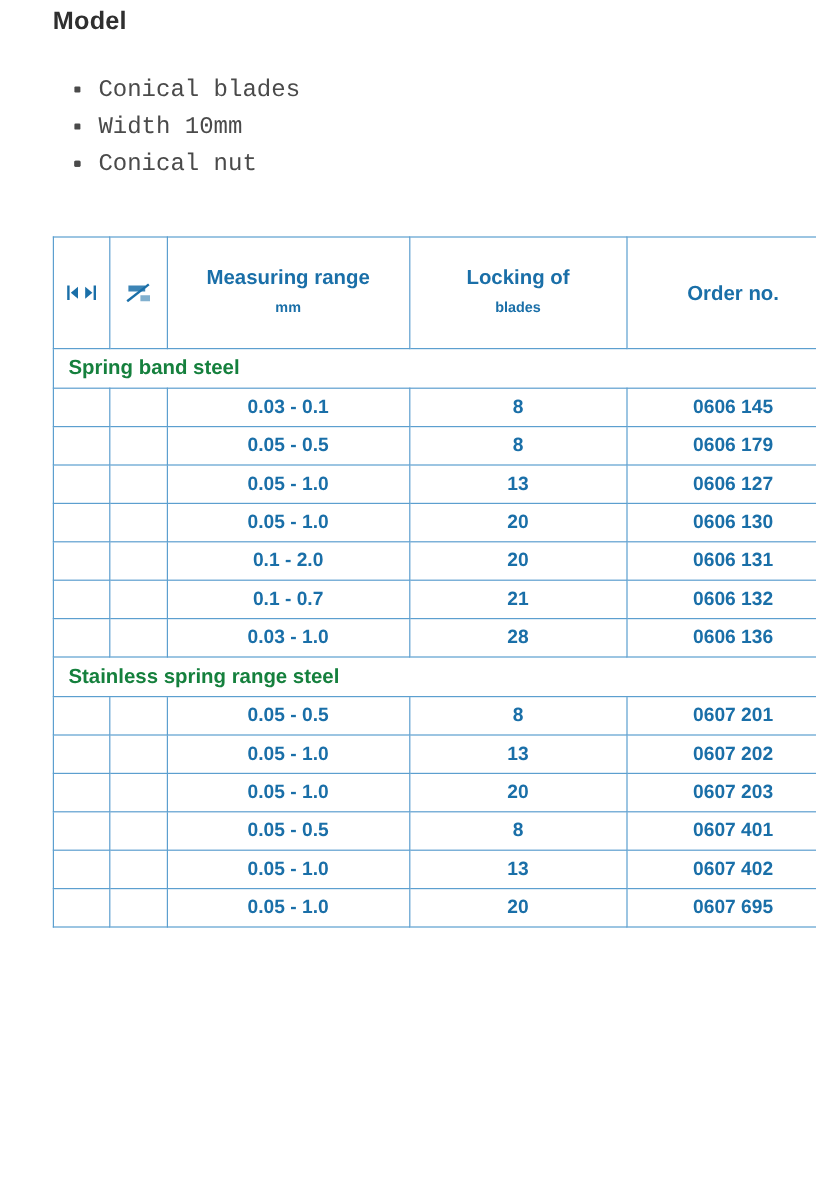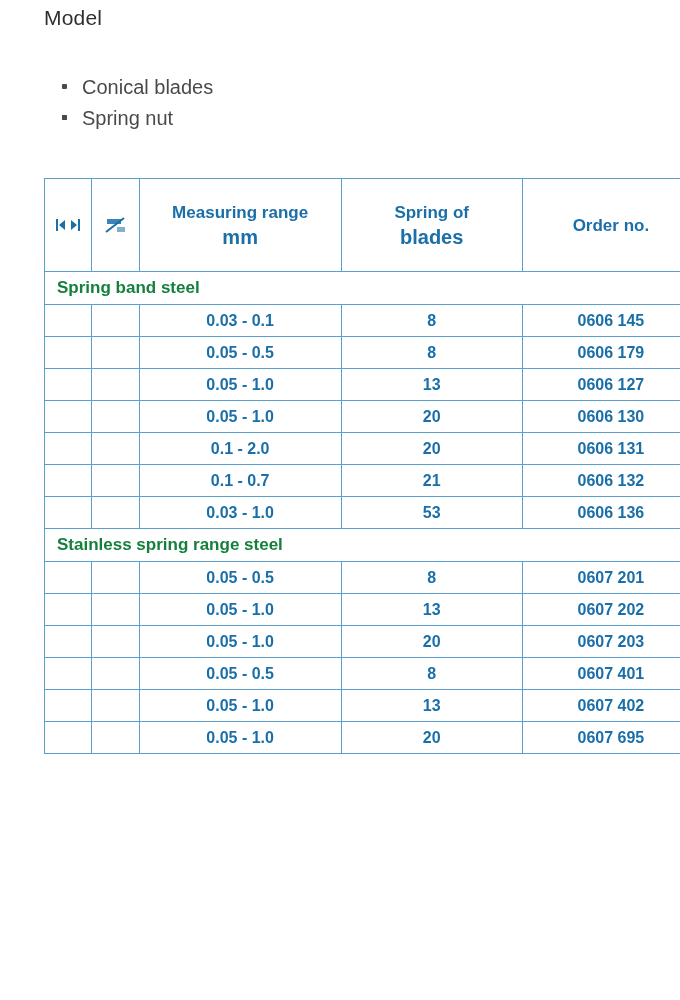--- a/index.html
+++ b/index.html
@@ -18,31 +18,32 @@
     position: relative;
     width: 680px;
     height: 1000px;
     box-sizing: border-box;
     padding: 0 8px;
   }
 
   
   .section-title {
     font-size: 21px;
-    font-weight: normal;
+    font-weight: bold;
     color: #2f2f2f;
     margin: 6px 0 0 36px;
     letter-spacing: .2px;
   }
 
   
   .feature-list {
-    margin: 42px 0 0 52px;
+    margin: 30px 0 0 52px;
     padding: 0;
     list-style: none;
+    font-family: Liberation Mono, monospace;
   }
   .feature-list li {
     position: relative;
     font-size: 20px;
     line-height: 31px;
     color: #4a4a4a;
     padding-left: 22px;
   }
   .feature-list li .bullet {
     position: absolute;
@@ -88,21 +89,21 @@
     border-top: 2px solid #1a6fa8;
     border-bottom: 2px solid #1a6fa8;
     border-left-color: #5c9fcf;
     border-right-color: #5c9fcf;
   }
   thead th.icon-cell {
     font-size: 15px;
   }
   thead th .hdr-line2 {
     display: block;
-    font-size: 20px;
+    font-size: 12px;
   }
 
   
   tr.group td {
     text-align: left;
     font-size: 17px;
     height: 32px;
     padding-left: 12px;
     color: #15803d;
     border-left: 1px solid #5c9fcf;
@@ -129,24 +130,28 @@
 
   <h2 class="section-title">Model</h2>
 
   <ul class="feature-list">
     <li>
       <span class="bullet"></span>
       <span>Conical blades</span>
     </li>
     <li>
       <span class="bullet"></span>
-    </li>
-    <li>
-      <span class="bullet"></span>
-      <span>Spring nut</span>
+      <span>Width 10mm</span>
+    </li>
+    <li>
+      <span class="bullet"></span>
+    </li>
+    <li>
+      <span class="bullet"></span>
+      <span>Conical nut</span>
     </li>
   </ul>
 
   <div class="table-wrap">
     <table class="spec">
       <colgroup>
         <col class="c1">
           <col class="c2">
           <col class="c3">
           <col class="c4">
@@ -166,21 +171,21 @@
               <path d="M3 17 L21 3" stroke="#1a6fa8" stroke-width="2"></path>
               <path d="M4 4 L18 4 L18 9 L4 9 Z" fill="#1a6fa8" opacity="0.85"></path>
               <path d="M14 12 L22 12 L22 17 L14 17 Z" fill="#1a6fa8" opacity="0.55"></path>
             </svg>
           </th>
           <th>
             <span>Measuring range</span>
             <span class="hdr-line2">mm</span>
           </th>
           <th>
-            <span>Spring of</span>
+            <span>Locking of</span>
             <span class="hdr-line2">blades</span>
           </th>
           <th>Order no.</th>
         </tr>
       </thead>
       <tbody>
 
         <tr class="group">
           <td colspan="5">Spring band steel</td>
         </tr>
@@ -223,21 +228,21 @@
           <td class="blank"></td>
           <td class="blank"></td>
           <td>0.1 - 0.7</td>
           <td>21</td>
           <td>0606 132</td>
         </tr>
         <tr class="data">
           <td class="blank"></td>
           <td class="blank"></td>
           <td>0.03 - 1.0</td>
-          <td>53</td>
+          <td>28</td>
           <td>0606 136</td>
         </tr>
 
         <tr class="group">
           <td colspan="5">Stainless spring range steel</td>
         </tr>
         <tr class="data">
           <td class="blank"></td>
           <td class="blank"></td>
           <td>0.05 - 0.5</td>

